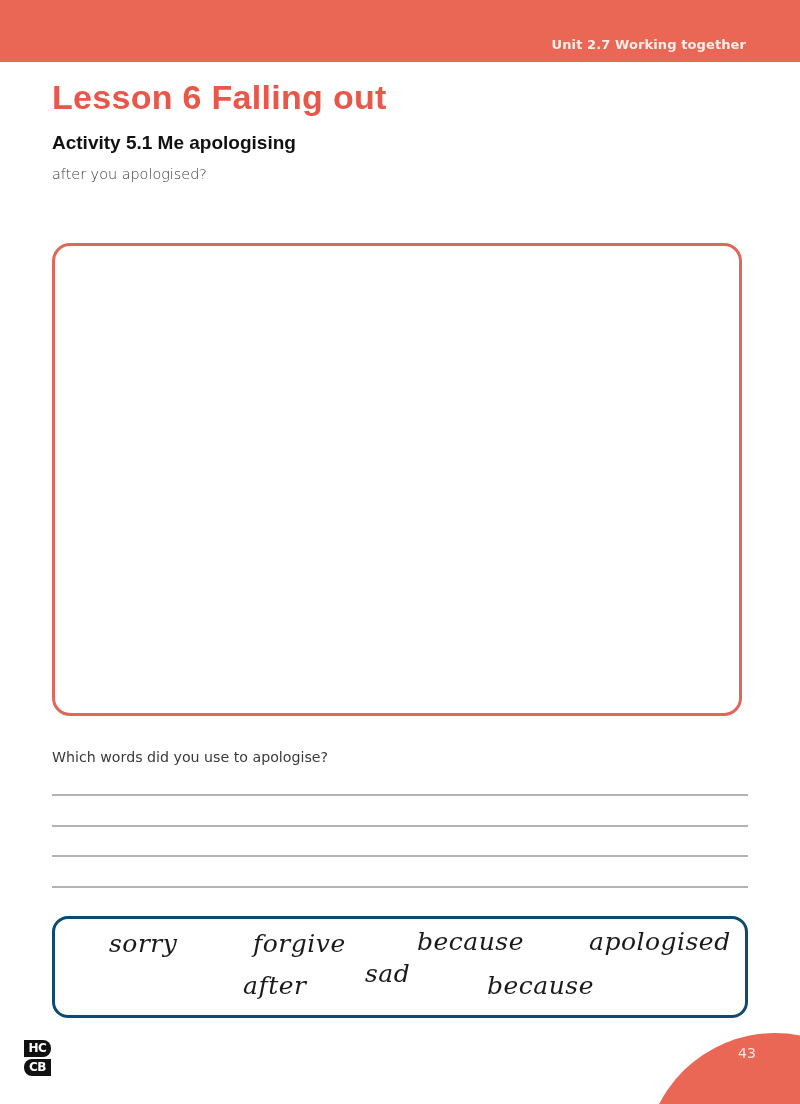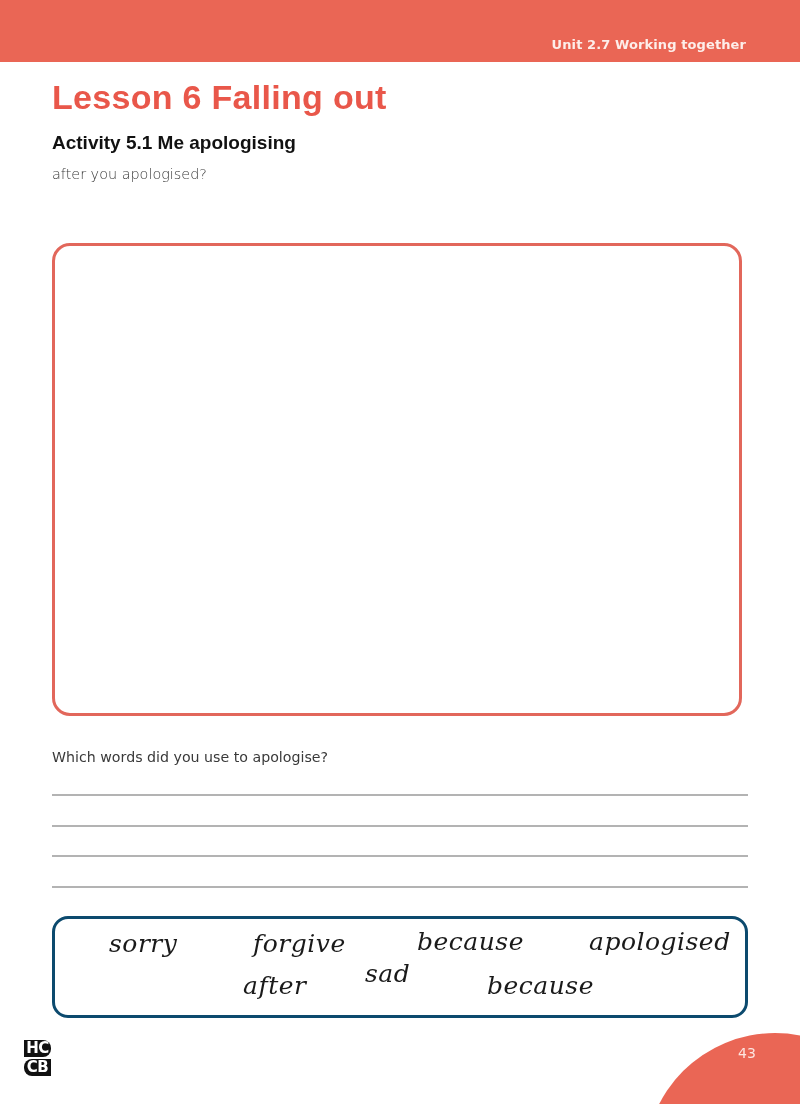--- a/index.html
+++ b/index.html
@@ -50,21 +50,21 @@
   }
   .word {
     position:absolute; font-family:"DejaVu Serif", serif; font-style:italic;
     font-size:25px; color:#1a1a1a; letter-spacing:0.5px;
   }
   .logo {
     position:absolute; left:24px; top:1040px; width:27px;
   }
   .logo-row {
     display:block; background:#111; color:#fff; font-family:"DejaVu Sans", sans-serif;
-    font-weight:bold; font-size:15px; line-height:17px; height:17px; text-align:center;
+    font-weight:bold; font-size:12px; line-height:17px; height:17px; text-align:center;
     letter-spacing:-0.5px; margin-bottom:2px;
   }
   .logo-row.top { border-radius:0 8px 8px 0; }
   .logo-row.bottom { border-radius:8px 0 0 8px; }
   .page-circle {
     position:absolute; left:645px; top:1033px; width:260px; height:260px;
     border-radius:50%; background:#ea6655;
   }
   .page-number {
     position:absolute; left:738px; top:1045px;

